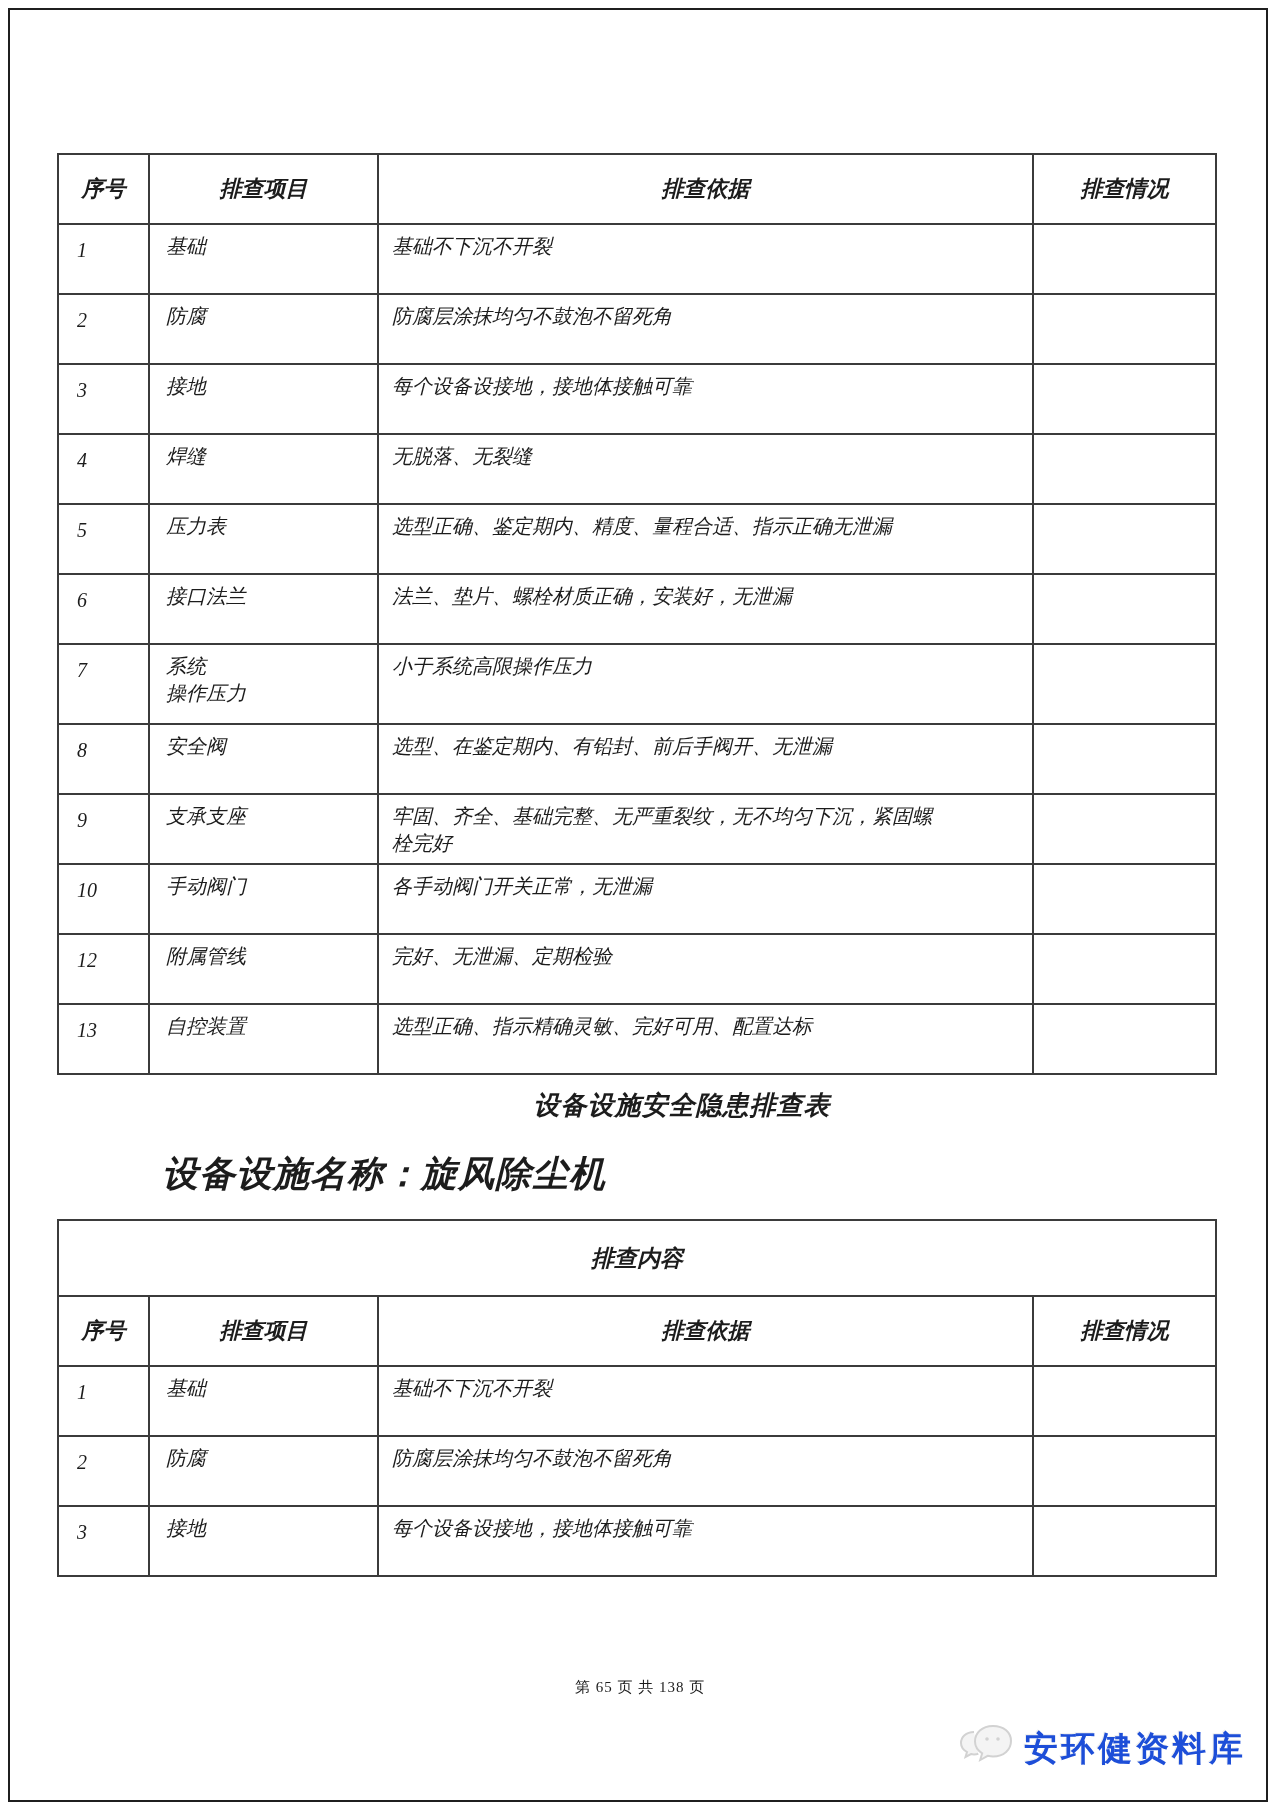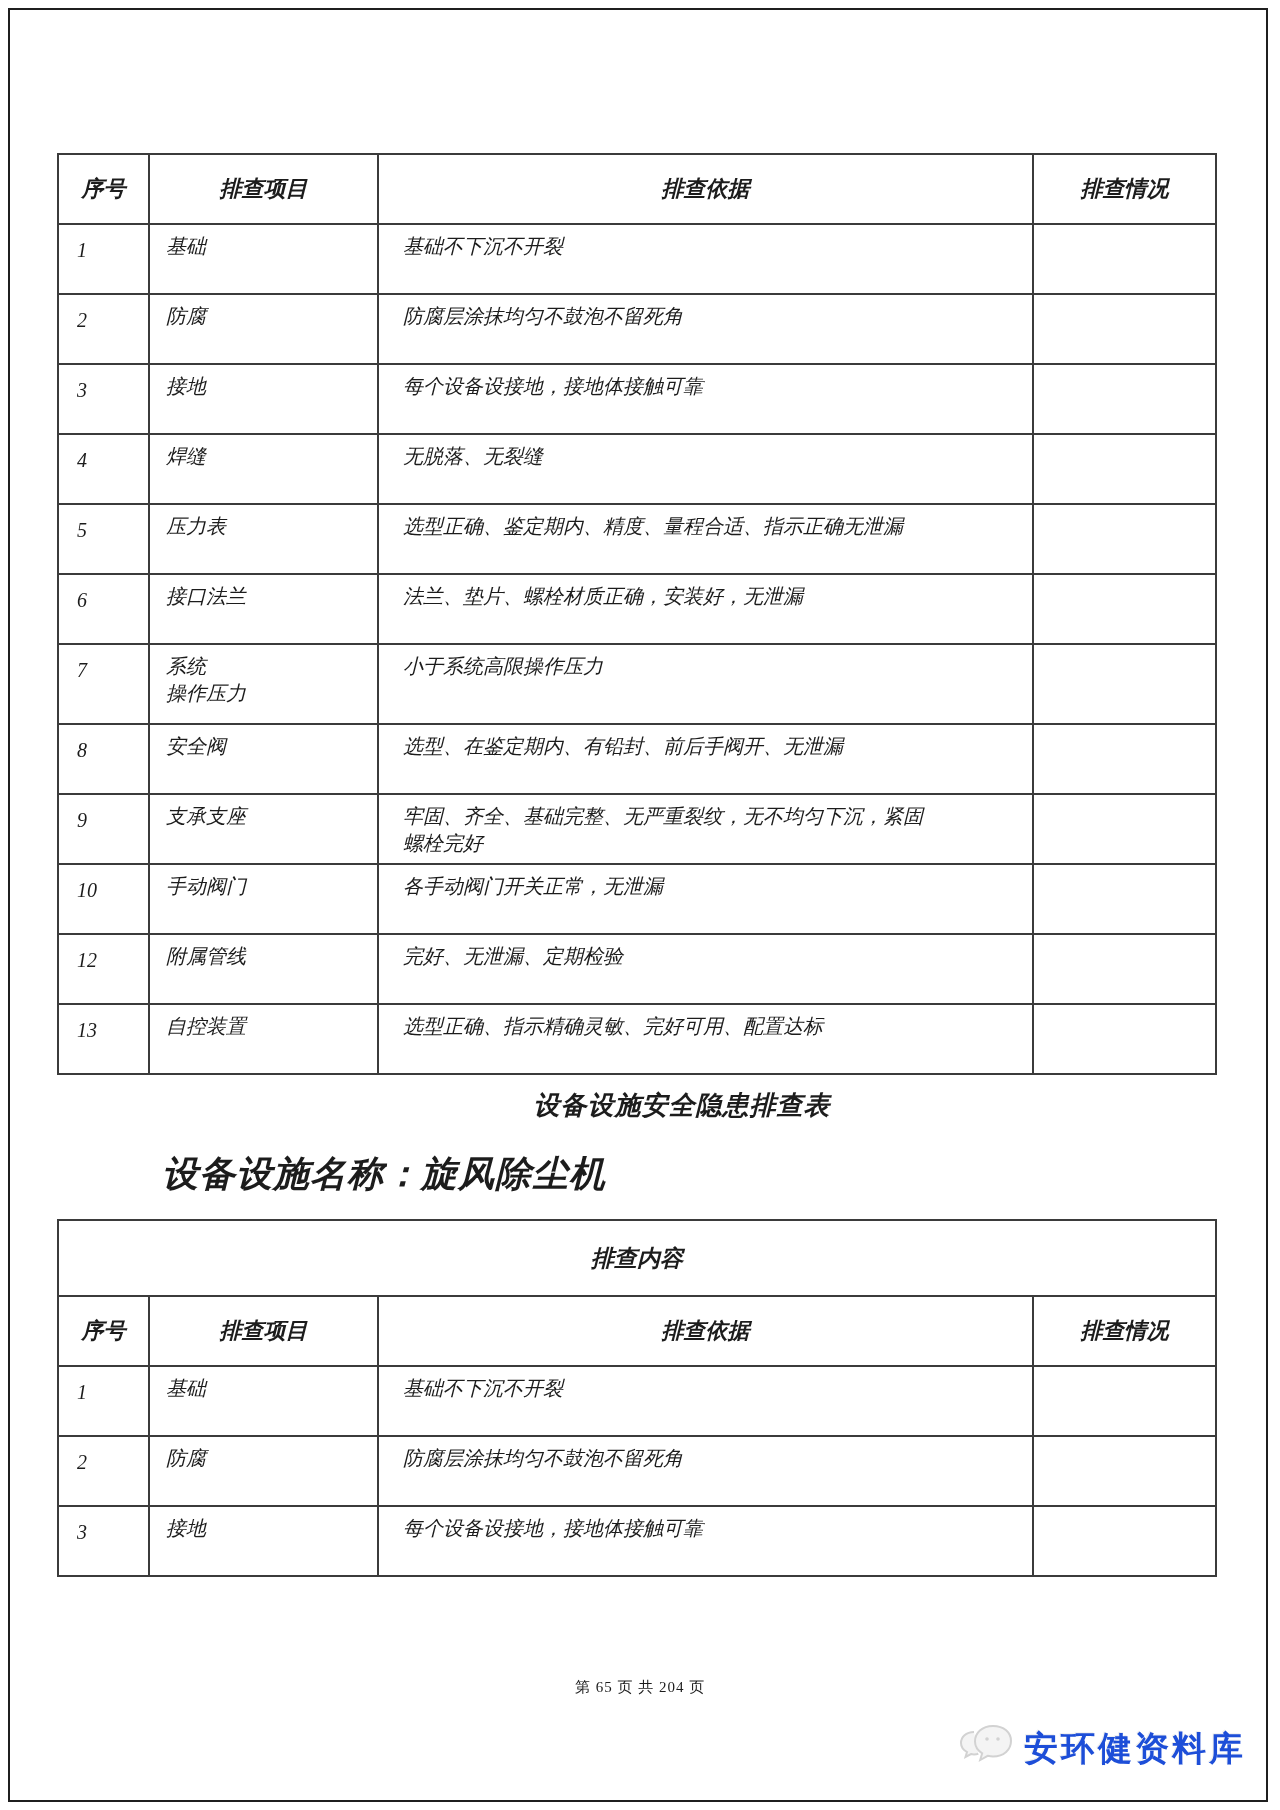--- a/index.html
+++ b/index.html
@@ -57,21 +57,21 @@
   td.col-no {
     font-size: 26px;
     padding: 12px 0 0 18px;
     font-family: "DejaVu Serif", "Liberation Serif", serif;
   }
   td.col-item {
     padding: 8px 10px 16px 16px;
     white-space: pre-line;
   }
   td.col-basis {
-    padding: 8px 90px 0 24px;
+    padding: 8px 90px 0 13px;
   }
   td.col-status { padding: 0; }
   .doc-title {
     margin: 13px 0 0 0;
     text-align: center;
     font-size: 26px;
     font-weight: bold;
     font-family: "Liberation Sans", "DejaVu Sans", sans-serif;
     letter-spacing: 1px;
   }
@@ -248,21 +248,21 @@
           <td class="col-no">3</td>
           <td class="col-item">接地</td>
           <td class="col-basis">每个设备设接地，接地体接触可靠</td>
           <td class="col-status"></td>
         </tr>
       </tbody>
   </table>
 
 </div>
 
-<div class="footer">第 65 页 共 204 页</div>
+<div class="footer">第 65 页 共 138 页</div>
 
 <div class="watermark">
   <span class="wm-icon">
     <svg width="56" height="46" viewBox="0 0 56 46">
       <g fill="#f4f4f4" stroke="#d2d2d2" stroke-width="2">
         <path d="M14 8 C6 8 1 13 1 19 c0 4 2.5 7 6 9 l-1.5 5 5.5-3 c1 .3 2 .4 3 .4 1.5 0 3-.2 4.3-.7"></path>
         <path d="M33 2 C22 2 15 9 15 17.5 c0 5 2.8 9 7.2 11.8 l-2 6.7 7.5-4.2 c1.7.4 3.5.7 5.3.7 11 0 18-7 18-15.5 S44 2 33 2z"></path>
       </g>
       <circle cx="27" cy="15" r="1.8" fill="#d2d2d2"></circle>
       <circle cx="38" cy="15" r="1.8" fill="#d2d2d2"></circle>

